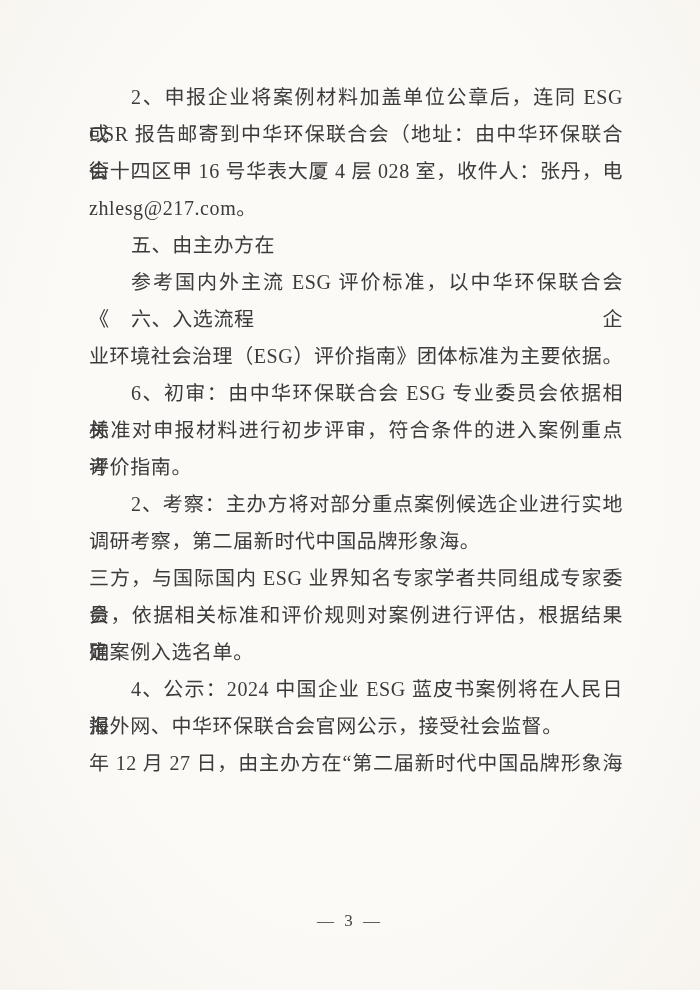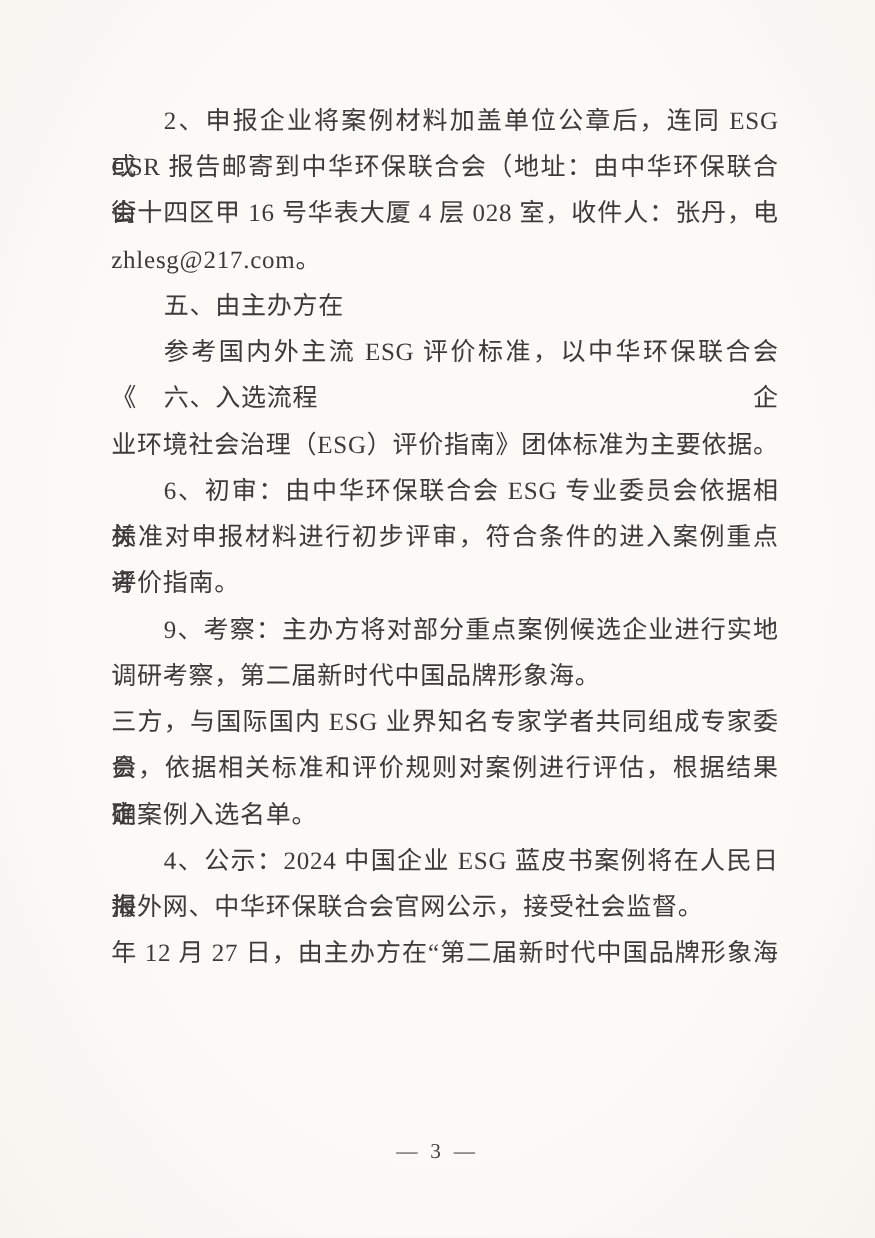--- a/index.html
+++ b/index.html
@@ -60,21 +60,21 @@
       <div class="line justify">CSR 报告邮寄到中华环保联合会（地址：由中华环保联合会</div>
       <div class="line justify">街十四区甲 16 号华表大厦 4 层 028 室，收件人：张丹，电</div>
       <div class="line">zhlesg@217.com。</div>
       <div class="line indent">五、由主办方在</div>
       <div class="line justify indent">参考国内外主流 ESG 评价标准，以中华环保联合会《企</div>
       <div class="line indent">六、入选流程</div>
       <div class="line">业环境社会治理（ESG）评价指南》团体标准为主要依据。</div>
       <div class="line justify indent">6、初审：由中华环保联合会 ESG 专业委员会依据相关</div>
       <div class="line justify">标准对申报材料进行初步评审，符合条件的进入案例重点考</div>
       <div class="line">评价指南。</div>
-      <div class="line justify indent">9、考察：主办方将对部分重点案例候选企业进行实地</div>
+      <div class="line justify indent">2、考察：主办方将对部分重点案例候选企业进行实地</div>
       <div class="line">调研考察，第二届新时代中国品牌形象海。</div>
       <div class="line justify">三方，与国际国内 ESG 业界知名专家学者共同组成专家委员</div>
       <div class="line justify">会，依据相关标准和评价规则对案例进行评估，根据结果确</div>
       <div class="line">定案例入选名单。</div>
       <div class="line justify indent">4、公示：2024 中国企业 ESG 蓝皮书案例将在人民日报</div>
       <div class="line">海外网、中华环保联合会官网公示，接受社会监督。</div>
       <div class="line justify">年 12 月 27 日，由主办方在“第二届新时代中国品牌形象海</div>
     </div>
   <div class="page-footer">— 3 —</div>
 </div>

